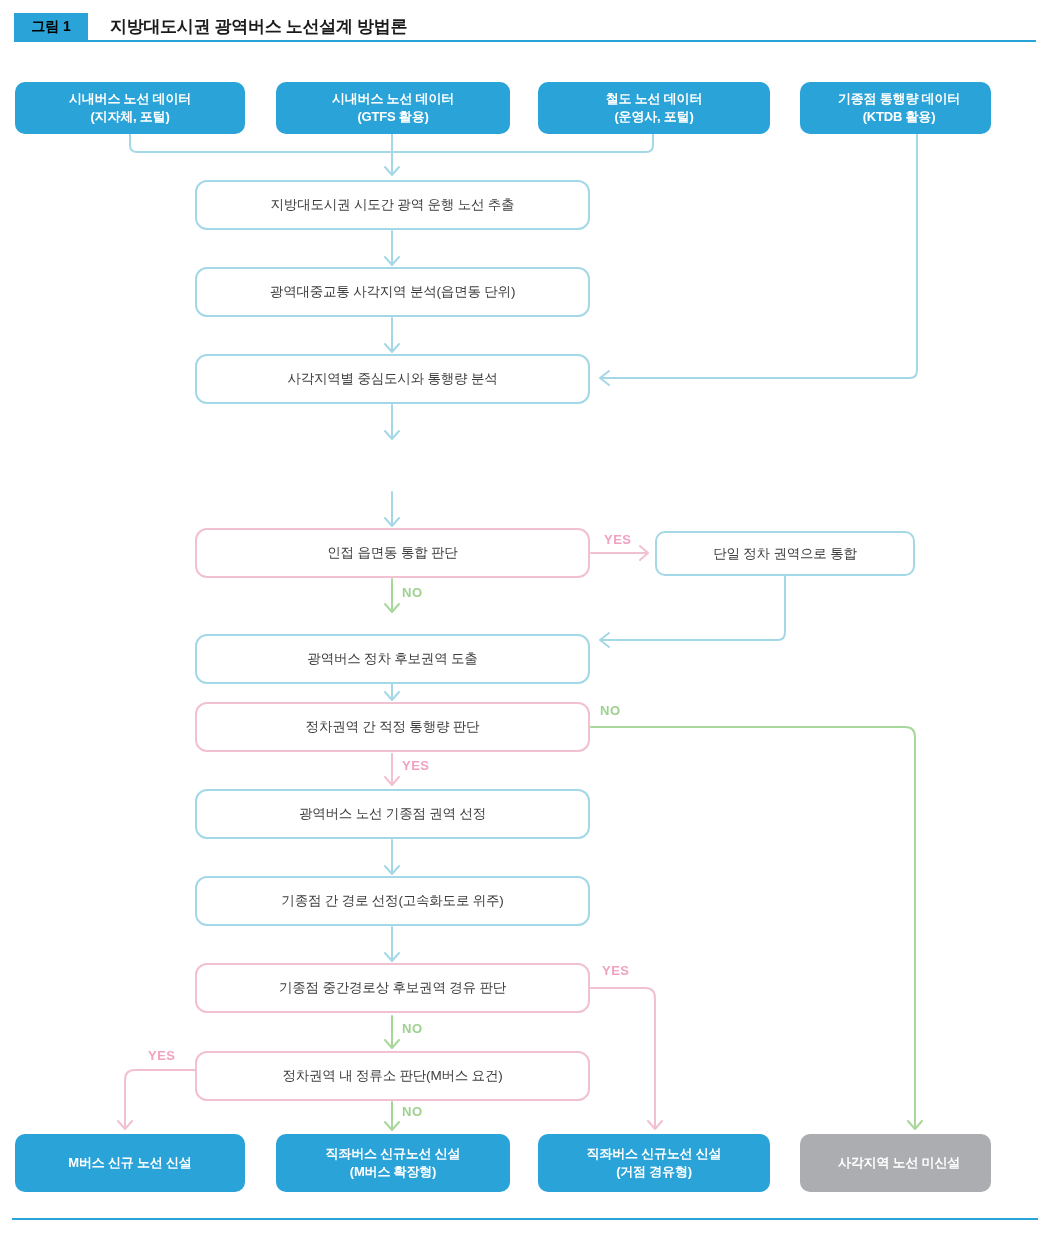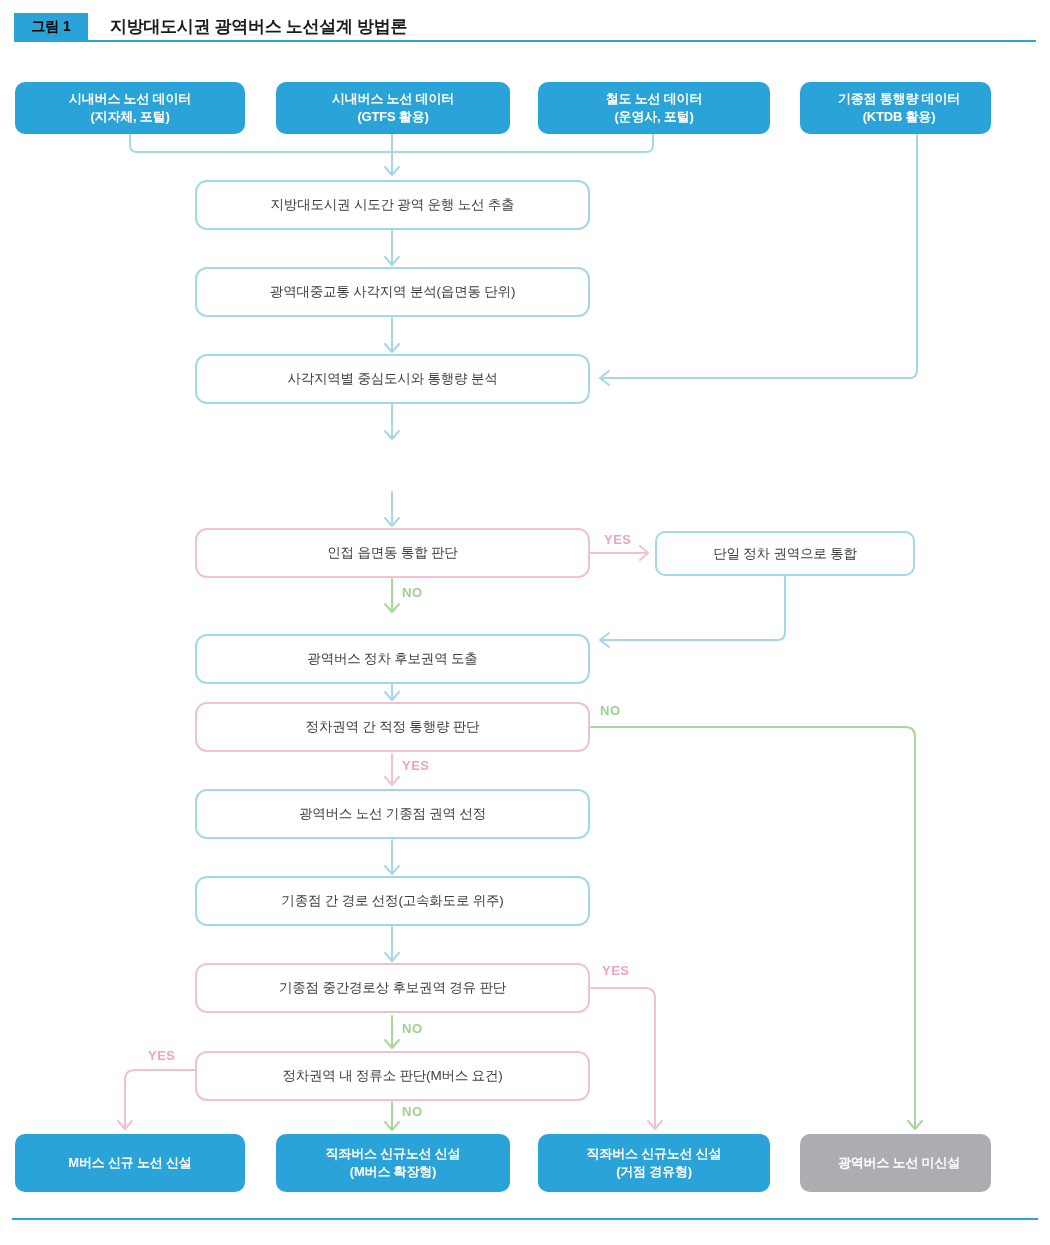--- a/index.html
+++ b/index.html
@@ -125,18 +125,18 @@
   </div>
   <div class="pill out c2">
     <span>직좌버스 신규노선 신설</span>
     <span>(M버스 확장형)</span>
   </div>
   <div class="pill out c3">
     <span>직좌버스 신규노선 신설</span>
     <span>(거점 경유형)</span>
   </div>
   <div class="pill out gray c4">
-    <span>광역버스 노선 미신설</span>
+    <span>사각지역 노선 미신설</span>
     <span></span>
   </div>
 
   <div class="footer-rule"></div>
 </div>
 
 </body></html>

